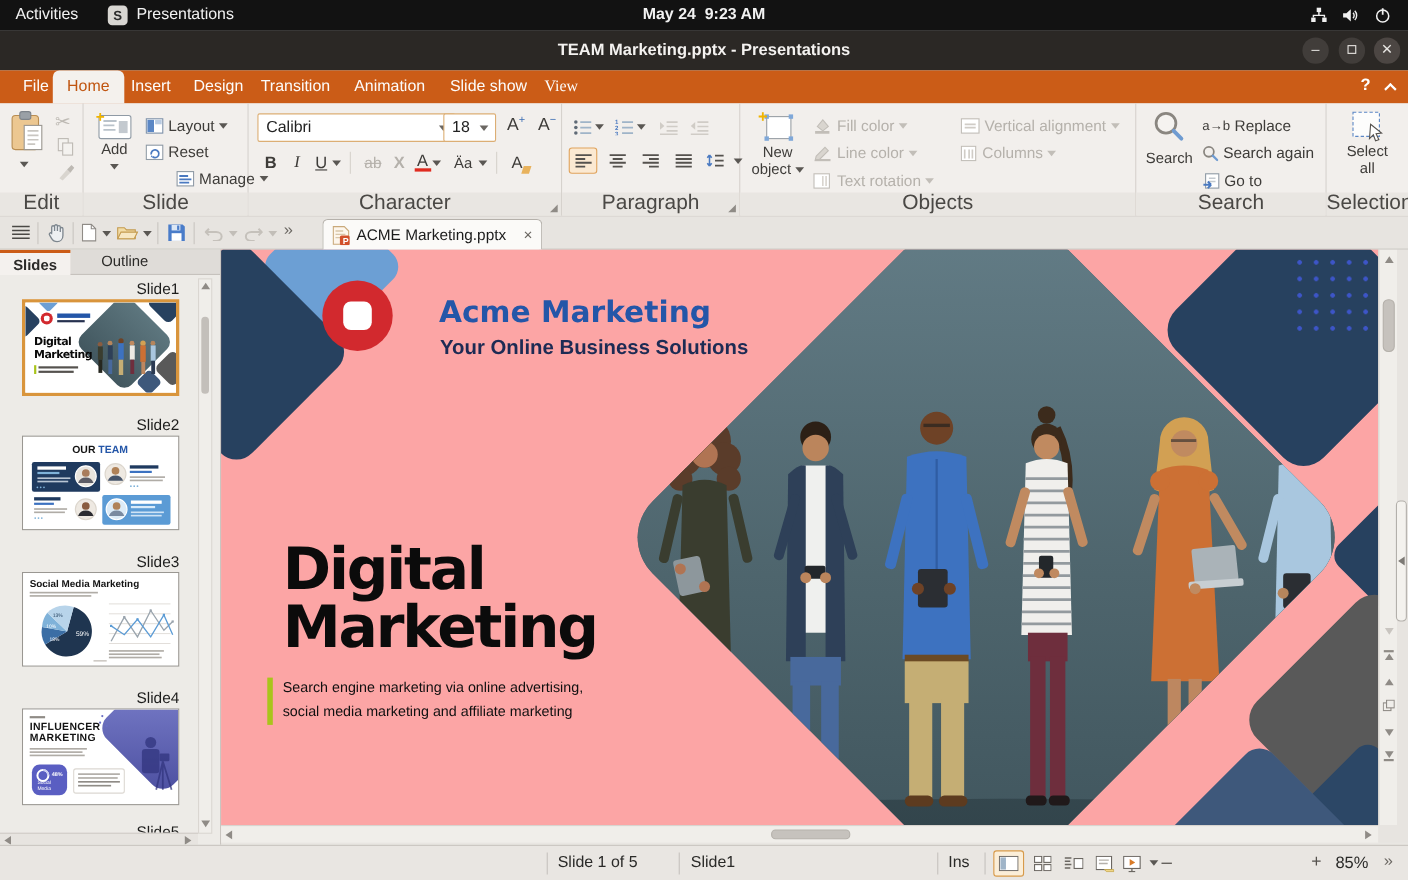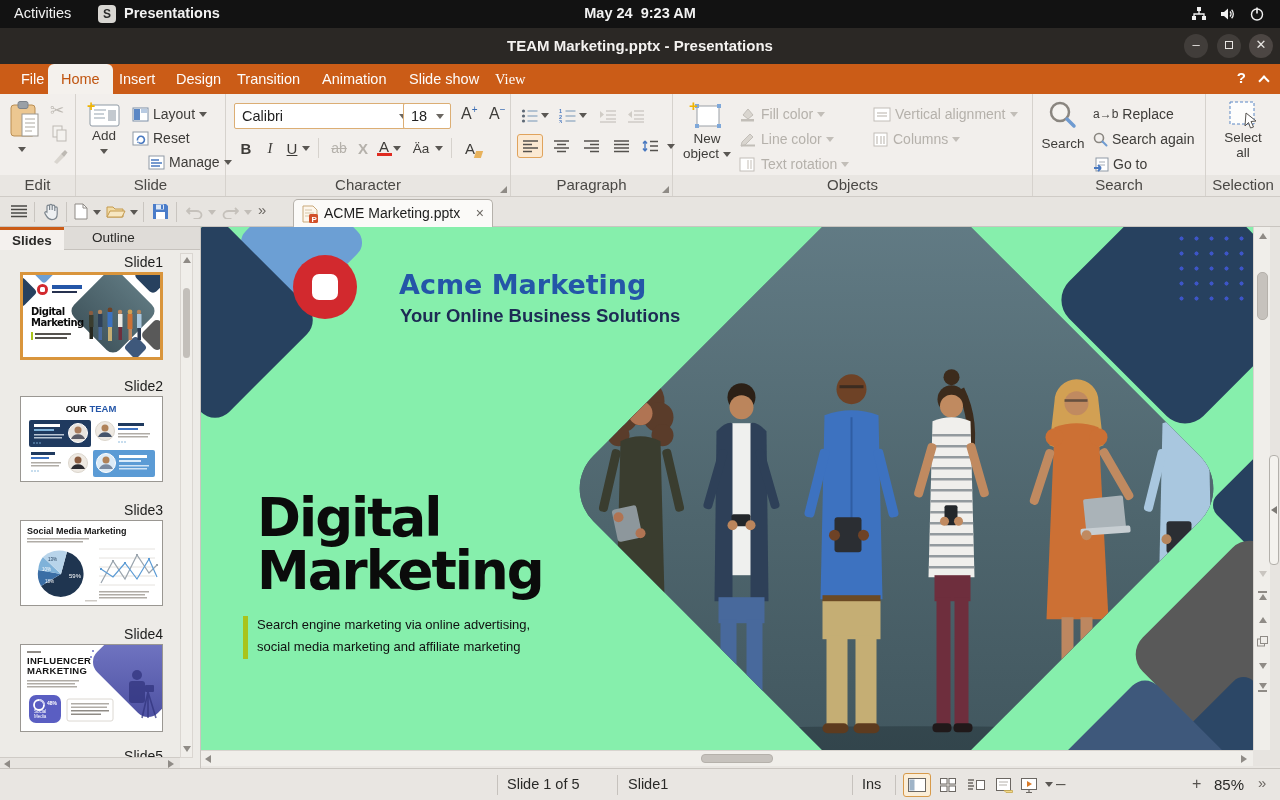--- a/index.html
+++ b/index.html
@@ -5,41 +5,41 @@
   * { margin:0; padding:0; box-sizing:border-box; }
   html,body { width:1280px; height:800px; overflow:hidden; }
   body { font-family:"Liberation Sans", sans-serif; background:#e9e6e2; }
   #app { position:relative; width:1280px; height:800px; overflow:hidden; }
   .abs { position:absolute; }
 
   
   #topbar { position:absolute; left:0; top:0; width:1280px; height:28px; background:#121212; color:#f2f2f2; font-size:14.5px; }
   #topbar .activities { position:absolute; left:14px; top:5px; }
   #topbar .badge { position:absolute; left:98px; top:5px; width:18px; height:18px; background:#d8d6d2; color:#2b2b2b; border-radius:4px; font-weight:bold; font-size:12px; text-align:center; line-height:18px; }
-  #topbar .appname { position:absolute; left:124px; top:5px; font-weight:bold; }
+  #topbar .appname { position:absolute; left:124px; top:5px; font-weight:normal; }
   #topbar .clock { position:absolute; left:50%; top:5px; transform:translateX(-50%); font-weight:bold; white-space:pre; }
   .sysicon { position:absolute; top:6px; }
 
   
   #titlebar { position:absolute; left:0; top:28px; width:1280px; height:36px; background:#2b2825; }
   #titlebar .wtitle { position:absolute; left:0; right:0; top:9px; text-align:center; color:#f4f2f0; font-weight:bold; font-size:15px; }
   .winbtn { position:absolute; top:34px; width:24px; height:24px; border-radius:50%; background:#413d3a; color:#e8e6e3; text-align:center; line-height:22px; font-size:13px; }
   .winbtn .sq { display:inline-block; width:8px; height:8px; border:1.5px solid #e8e6e3; margin-top:7px; }
 
   
   #menubar { position:absolute; left:0; top:64px; width:1280px; height:30px; background:#cb5c17; }
   .mtab { position:absolute; top:0; height:30px; line-height:30px; padding:0 13px; color:#fdfcfb; font-size:14.5px; }
   .mtab.active { background:#f4f1ed; color:#c05510; border-radius:6px 6px 0 0; }
   #menu-help { position:absolute; right:34px; top:5px; color:#fff; font-size:15px; font-weight:bold; }
   #menu-collapse { position:absolute; right:12px; top:13px; width:8px; height:8px; border-left:2px solid #fff; border-top:2px solid #fff; transform:rotate(45deg); }
 
   
   #ribbon { position:absolute; left:0; top:94px; width:1280px; height:103px; background:#f2efec; border-bottom:1px solid #cfcbc6; }
   .rgroup { position:absolute; top:0; height:102px; border-right:1px solid #d6d2cd; }
-  .rg-label { position:absolute; left:0; right:0; bottom:0; height:21px; background:#e9e6e2; text-align:center; font-size:15px; color:#4a4845; line-height:20px; }
+  .rg-label { position:absolute; left:0; right:0; bottom:0; height:21px; background:#e9e6e2; text-align:center; font-size:19px; color:#4a4845; line-height:20px; }
   .rg-launcher { position:absolute; right:3px; bottom:3px; width:0; height:0; border-left:7px solid transparent; border-bottom:7px solid #8f8b86; }
   .rtxt { font-size:14px; color:#3e3c39; }
   .rtxt.dis { color:#b5b1ab; }
   .dd { display:inline-block; width:0; height:0; border-left:4px solid transparent; border-right:4px solid transparent; border-top:5px solid #5a5753; vertical-align:middle; }
   .dd.dis { border-top-color:#c2beb8; }
   .rrow { position:absolute; height:24px; display:flex; align-items:center; gap:4px; }
   .bigbtn { position:absolute; text-align:center; font-size:13.5px; color:#3e3c39; }
   .combo { position:absolute; background:#fff; border:1px solid #dcae74; border-radius:2px; font-size:14.5px; color:#222; padding-left:7px; line-height:24px; }
   .combo .cdd { position:absolute; right:6px; top:10px; width:0; height:0; border-left:4px solid transparent; border-right:4px solid transparent; border-top:5px solid #6b6762; }
   .smbtn { display:inline-flex; align-items:center; justify-content:center; height:24px; }
@@ -62,21 +62,21 @@
   .thumb.sel { border:3px solid #d9953c; box-shadow:inset 0 0 0 1px #fff; }
   #panel-scroll { position:absolute; left:180px; top:26px; width:13px; height:505px; background:#f0eeea; border:1px solid #dad6d1; }
   .pthumb { position:absolute; left:2px; width:7px; border-radius:4px; background:#c3bfba; }
   .tri-up { width:0; height:0; border-left:4px solid transparent; border-right:4px solid transparent; border-bottom:6px solid #8f8b86; }
   .tri-dn { width:0; height:0; border-left:4px solid transparent; border-right:4px solid transparent; border-top:6px solid #8f8b86; }
   .tri-lf { width:0; height:0; border-top:4px solid transparent; border-bottom:4px solid transparent; border-right:6px solid #8f8b86; }
   .tri-rt { width:0; height:0; border-top:4px solid transparent; border-bottom:4px solid transparent; border-left:6px solid #8f8b86; }
   #panel-bottom { position:absolute; left:0; bottom:0; width:180px; height:11px; background:#e7e4e0; border-top:1px solid #cfcbc6; }
 
   
-  #canvas { position:absolute; left:201px; top:227px; width:1052px; height:523px; background:#86efac; overflow:hidden; }
+  #canvas { position:absolute; left:201px; top:227px; width:1052px; height:523px; background:#fca5a5; overflow:hidden; }
   .dia { position:absolute; transform:rotate(45deg); }
   #photo-dia { left:458px; top:24px; width:475px; height:475px; border-radius:46px; overflow:hidden; background:#49626c; }
   #photo-inner { position:absolute; left:-102px; top:-102px; width:680px; height:680px; transform:rotate(-45deg); }
   #slide-brand { position:absolute; left:198px; top:42px; font-family:"DejaVu Sans", sans-serif; font-weight:bold; font-size:27px; color:#2456a8; }
   #slide-brand-sub { position:absolute; left:199px; top:78px; font-size:18.5px; font-weight:bold; color:#1d2b54; }
   #slide-title { position:absolute; left:56px; top:264px; font-family:"DejaVu Sans", sans-serif; font-weight:bold; font-size:53px; line-height:53px; letter-spacing:-2px; color:#0b0b0b; }
   #slide-bar { position:absolute; left:42px; top:389px; width:5px; height:43px; background:#a9c41b; }
   #slide-body { position:absolute; left:56px; top:387px; font-size:13px; line-height:21.5px; color:#101010; font-weight:500; }
   #dots { position:absolute; left:973px; top:4px; width:80px; height:74px;
           background-image:radial-gradient(circle, #3d55c8 1.8px, transparent 2.3px);
@@ -202,21 +202,21 @@
           <span class="dd"></span>
       </div>
       <div class="rrow" style="left:56px; top:32px;">
         <svg width="17" height="15" viewBox="0 0 17 15">
             <rect x="1" y="1" width="15" height="13" fill="#fff" stroke="#8f9aa5"></rect>
             <path d="M5.5 9.5a3.5 3.5 0 1 1 1.2 2" stroke="#4a79c0" stroke-width="1.6" fill="none"></path>
             <path d="M5 12l1.8-.2L6 10z" fill="#4a79c0"></path>
           </svg>
         <span class="rtxt">Reset</span>
       </div>
-      <div class="rrow" style="left:48px; top:56px;padding-left:24px;">
+      <div class="rrow" style="left:60px; top:56px;padding-left:24px;">
         <svg width="17" height="15" viewBox="0 0 17 15">
             <rect x="1" y="1" width="15" height="13" fill="#fff" stroke="#8f9aa5"></rect>
             <path d="M3 5h8M3 8h11M3 11h9" stroke="#4a79c0" stroke-width="1.6"></path>
           </svg>
         <span class="rtxt">Manage</span>
           <span class="dd"></span>
       </div>
       <div class="rg-label">Slide</div>
     </div>
 

